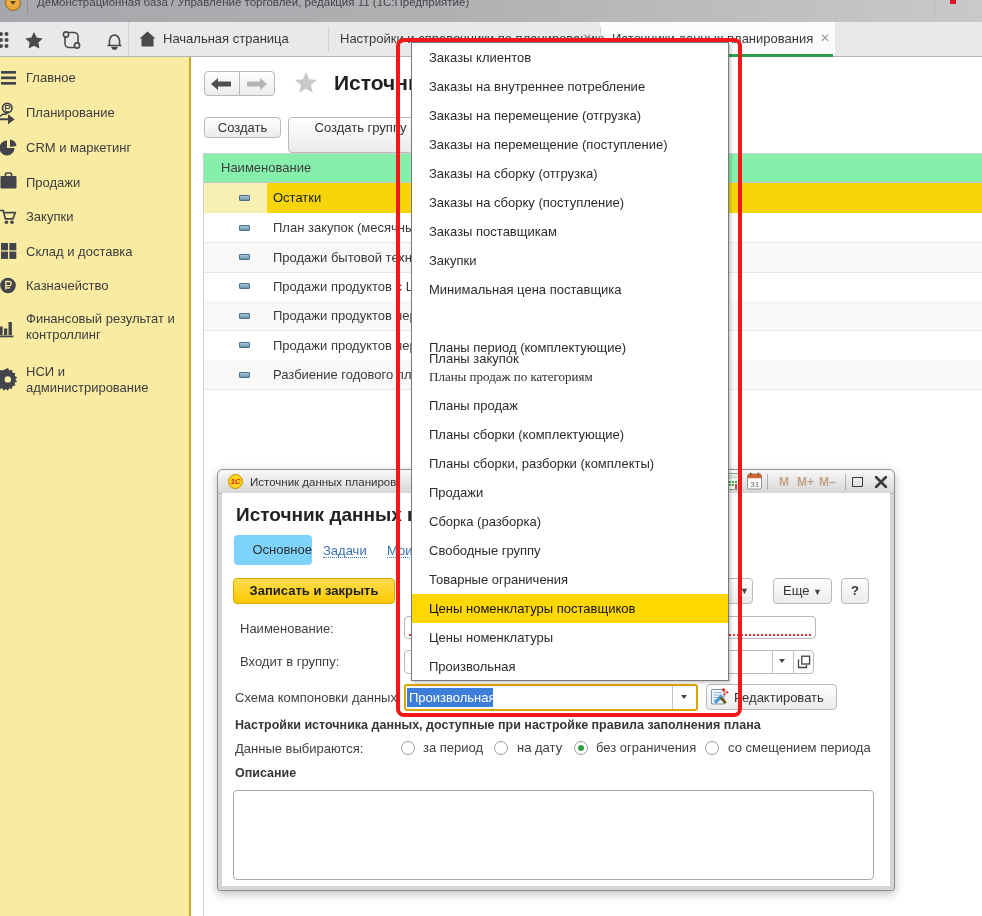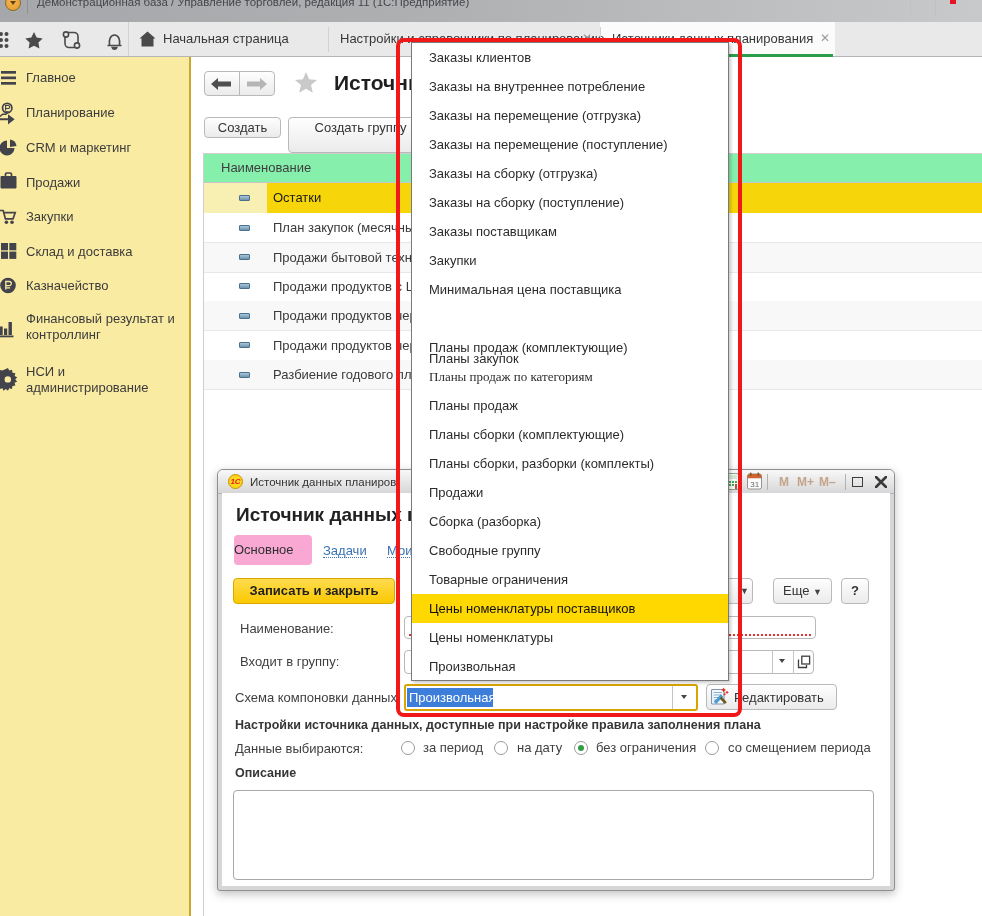--- a/index.html
+++ b/index.html
@@ -60,21 +60,21 @@
   background:linear-gradient(to bottom,#f8f8f8,#d7d7d9); border-bottom:1px solid #b2b2b4; }
 #dlglogo { left:228px; top:474px; width:15px; height:15px; border-radius:50%; background:#ffd61c; border:1px solid #c89000;
   font-size:8px; font-weight:bold; font-style:italic; color:#e02020; text-align:center; line-height:14px;}
 #dlgtitletext { left:250px; top:470px; width:147px; height:24px; line-height:24px; font-size:11.5px; color:#333; overflow:hidden; white-space:nowrap;}
 #dlgclient { left:222px; top:493px; width:668px; height:393px; background:#fff; }
 
 .mmtext { top:470px; height:24px; line-height:24px; font-size:12px; font-weight:bold; color:#c3a489; }
 .dlgsep { top:474px; width:1px; height:16px; background:#b0b0b0; }
 
 #dlghead { left:236px; top:504px; width:300px; height:26px; font-size:19px; font-weight:bold; color:#222; white-space:nowrap; }
-#tabchip { left:234px; top:535px; width:78px; height:30px; background:#f9a8d4; border-radius:4px; font-size:13px; color:#2f2f2f; text-align:left; line-height:30px; }
+#tabchip { left:234px; top:535px; width:78px; height:30px; background:#7dd3fc; border-radius:4px; font-size:13px; color:#2f2f2f; text-align:right; line-height:30px; }
 .dlglink { top:543px; height:15px; line-height:15px; font-size:13px; color:#3a72b4; border-bottom:1px dotted #3a72b4; }
 
 #btnsave { left:233px; top:578px; width:162px; height:26px; background:linear-gradient(to bottom,#ffdc4f,#fac800);
   border:1px solid #d9a900; border-radius:4px; font-size:13px; font-weight:bold; color:#1f1f1f; text-align:center; line-height:24px; }
 #btnghost { left:700px; top:578px; width:53px; height:26px; }
 #btnmore { left:773px; top:578px; width:59px; height:26px; line-height:24px; }
 #btnhelp { left:841px; top:578px; width:28px; height:26px; line-height:24px; font-weight:bold; }
 
 .dlabel { left:240px; font-size:13px; color:#3f3f3f; }
 .dinput { background:#fff; border:1px solid #b8b8b8; border-radius:4px; }
@@ -355,21 +355,21 @@
   <div class="abs pitem" style="top:43px;">Заказы клиентов</div>
   <div class="abs pitem" style="top:72px;">Заказы на внутреннее потребление</div>
   <div class="abs pitem" style="top:101px;">Заказы на перемещение (отгрузка)</div>
   <div class="abs pitem" style="top:130px;">Заказы на перемещение (поступление)</div>
   <div class="abs pitem" style="top:159px;">Заказы на сборку (отгрузка)</div>
   <div class="abs pitem" style="top:217px;">Заказы поставщикам</div>
   <div class="abs pitem" style="top:188px;">Заказы на сборку (поступление)</div>
   <div class="abs pitem" style="top:246px;">Закупки</div>
   <div class="abs pitem" style="top:275px;">Минимальная цена поставщика</div>
   <div class="abs pitem" style="top:304px;margin-top:40px;">Планы закупок</div>
-  <div class="abs pitem" style="top:333px;">Планы продаж (комплектующие)</div>
+  <div class="abs pitem" style="top:333px;">Планы период (комплектующие)</div>
   <div class="abs pitem" style="top:362px;font-family:Liberation Serif, serif;">Планы продаж по категориям</div>
   <div class="abs pitem" style="top:391px;">Планы продаж</div>
   <div class="abs pitem" style="top:420px;">Планы сборки (комплектующие)</div>
   <div class="abs pitem" style="top:449px;">Планы сборки, разборки (комплекты)</div>
   <div class="abs pitem" style="top:478px;">Продажи</div>
   <div class="abs pitem" style="top:507px;">Сборка (разборка)</div>
   <div class="abs pitem" style="top:536px;">Свободные группу</div>
   <div class="abs pitem" style="top:565px;">Товарные ограничения</div>
   <div class="abs pitem" id="hilite" style="top:594px;">Цены номенклатуры поставщиков</div>
   <div class="abs pitem" style="top:623px;">Цены номенклатуры</div>

